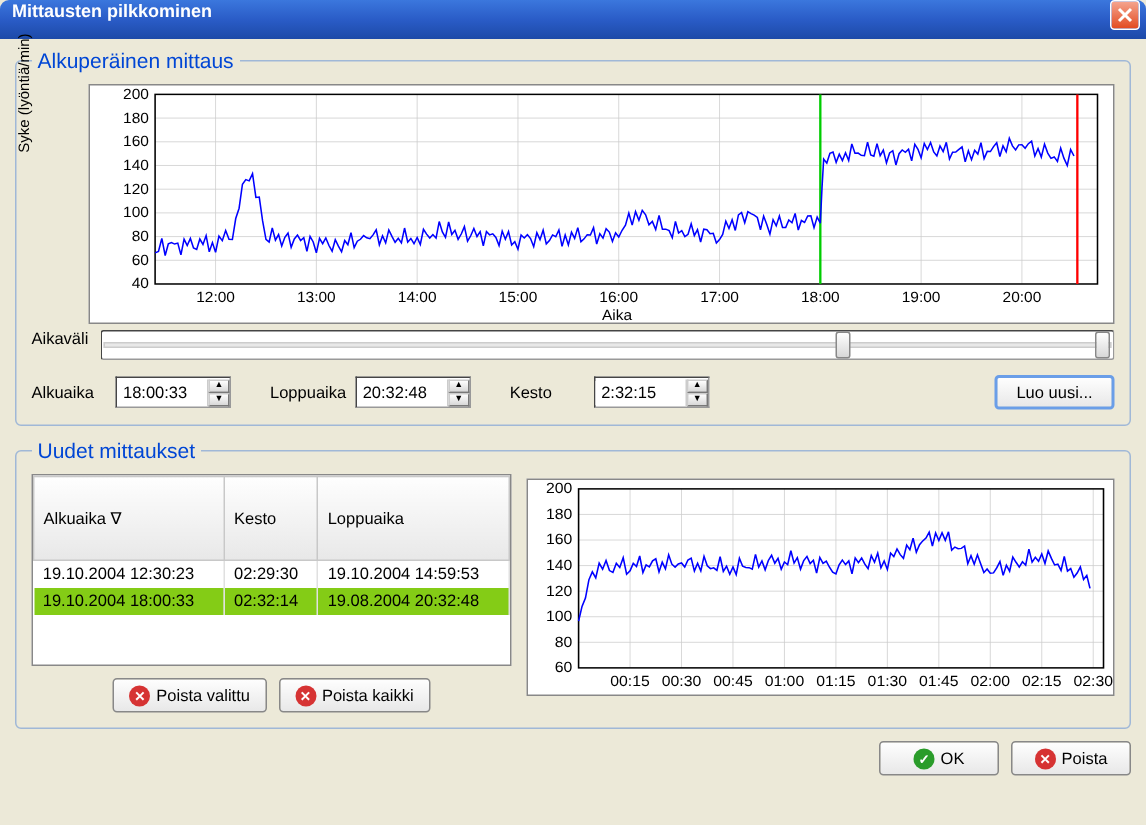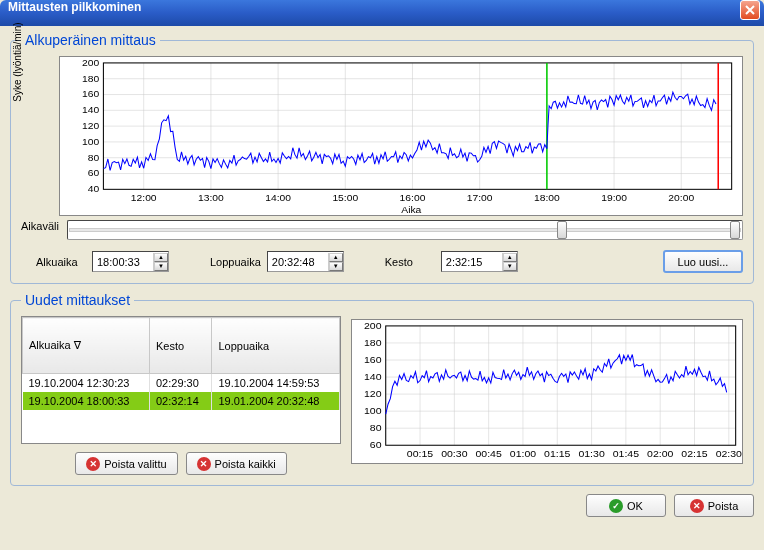--- a/index.html
+++ b/index.html
@@ -10,21 +10,21 @@
 .window-body { padding: 6px 10px 10px 10px; }
 fieldset { border: 1px solid #a0b8d7; border-radius: 4px; padding: 8px 10px 10px 10px; margin-bottom: 8px; position: relative; }
 legend { color: #0046d5; padding: 0 4px; font-size: 14px; margin-top: 12px; }
 .chart-area { background: #fff; border: 1px solid #888; height: 160px; position: relative; margin-left: 10px; }
 .chart-label-y { position: absolute; left: -4px; top: 50%; transform: rotate(-90deg) translateX(50%); transform-origin: left center; font-size: 10px; white-space: nowrap; }
 .slider-row { display: flex; margin-top: 4px; gap: 8px; }
 .slider-track { flex: 1; height: 20px; background: #fff; border: 1px inset #999; position: relative; border-radius: 2px; }
 .slider-inner { position: absolute; left: 1px; right: 1px; top: 7px; height: 4px; background: #e8e8e8; border: 1px solid #ccc; }
 .slider-handle { position: absolute; width: 10px; height: 18px; background: linear-gradient(to bottom, #fefefe, #d8d8d8); border: 1px solid #888; border-radius: 2px; top: 0px; cursor: pointer; }
 .controls-row { display: flex; align-items: center; gap: 6px; margin-top: 10px; }
-.controls-row label { min-width: 50px; margin-left: 15px; }
+.controls-row label { min-width: 50px; }
 .spinbox { display: flex; align-items: center; border: 1px inset #999; background: #fff; height: 21px; }
 .spinbox input { border: none; width: 60px; padding: 2px 4px; outline: none; font-size: 11px; }
 .spin-btns { display: flex; flex-direction: column; border-left: 1px solid #ccc; }
 .spin-btns div { width: 14px; height: 9px; background: linear-gradient(#fefefe,#d8d8d8); border: 1px outset #ccc; font-size: 6px; text-align: center; line-height: 7px; cursor: pointer; }
 .btn { height: 23px; padding: 2px 10px; background: linear-gradient(to bottom,#fefefe,#e8e8e8); border: 1px solid #888; border-radius: 3px; cursor: pointer; display: inline-flex; align-items: center; gap: 4px; min-width: 80px; justify-content: center; }
 .btn.highlight { border: 2px solid #6a9ee8; }
 .lower { display: flex; gap: 10px; }
 .table-panel { width: 320px; }
 table { width: 100%; border-collapse: collapse; background: #fff; border: 1px solid #888; }
 th { background: linear-gradient(to bottom,#fefefe,#e8e8e8); border: 1px solid #c8c8c8; padding: 21px 6px; text-align: left; font-weight: normal; color: #000; }
@@ -159,21 +159,21 @@
               </thead>
           <tbody id="tbody">
                 <tr>
                   <td>19.10.2004 12:30:23</td>
                   <td>02:29:30</td>
                   <td>19.10.2004 14:59:53</td>
                 </tr>
                 <tr class="sel">
                   <td>19.10.2004 18:00:33</td>
                   <td>02:32:14</td>
-                  <td>19.01.2004 20:32:48</td>
+                  <td>19.08.2004 20:32:48</td>
                 </tr>
               </tbody>
         </table>
       </div>
       <div class="del-buttons">
         <button class="btn">
           <span class="icon-circle icon-red">✕</span>
           <span>Poista valittu</span>
         </button>
         <button class="btn">

